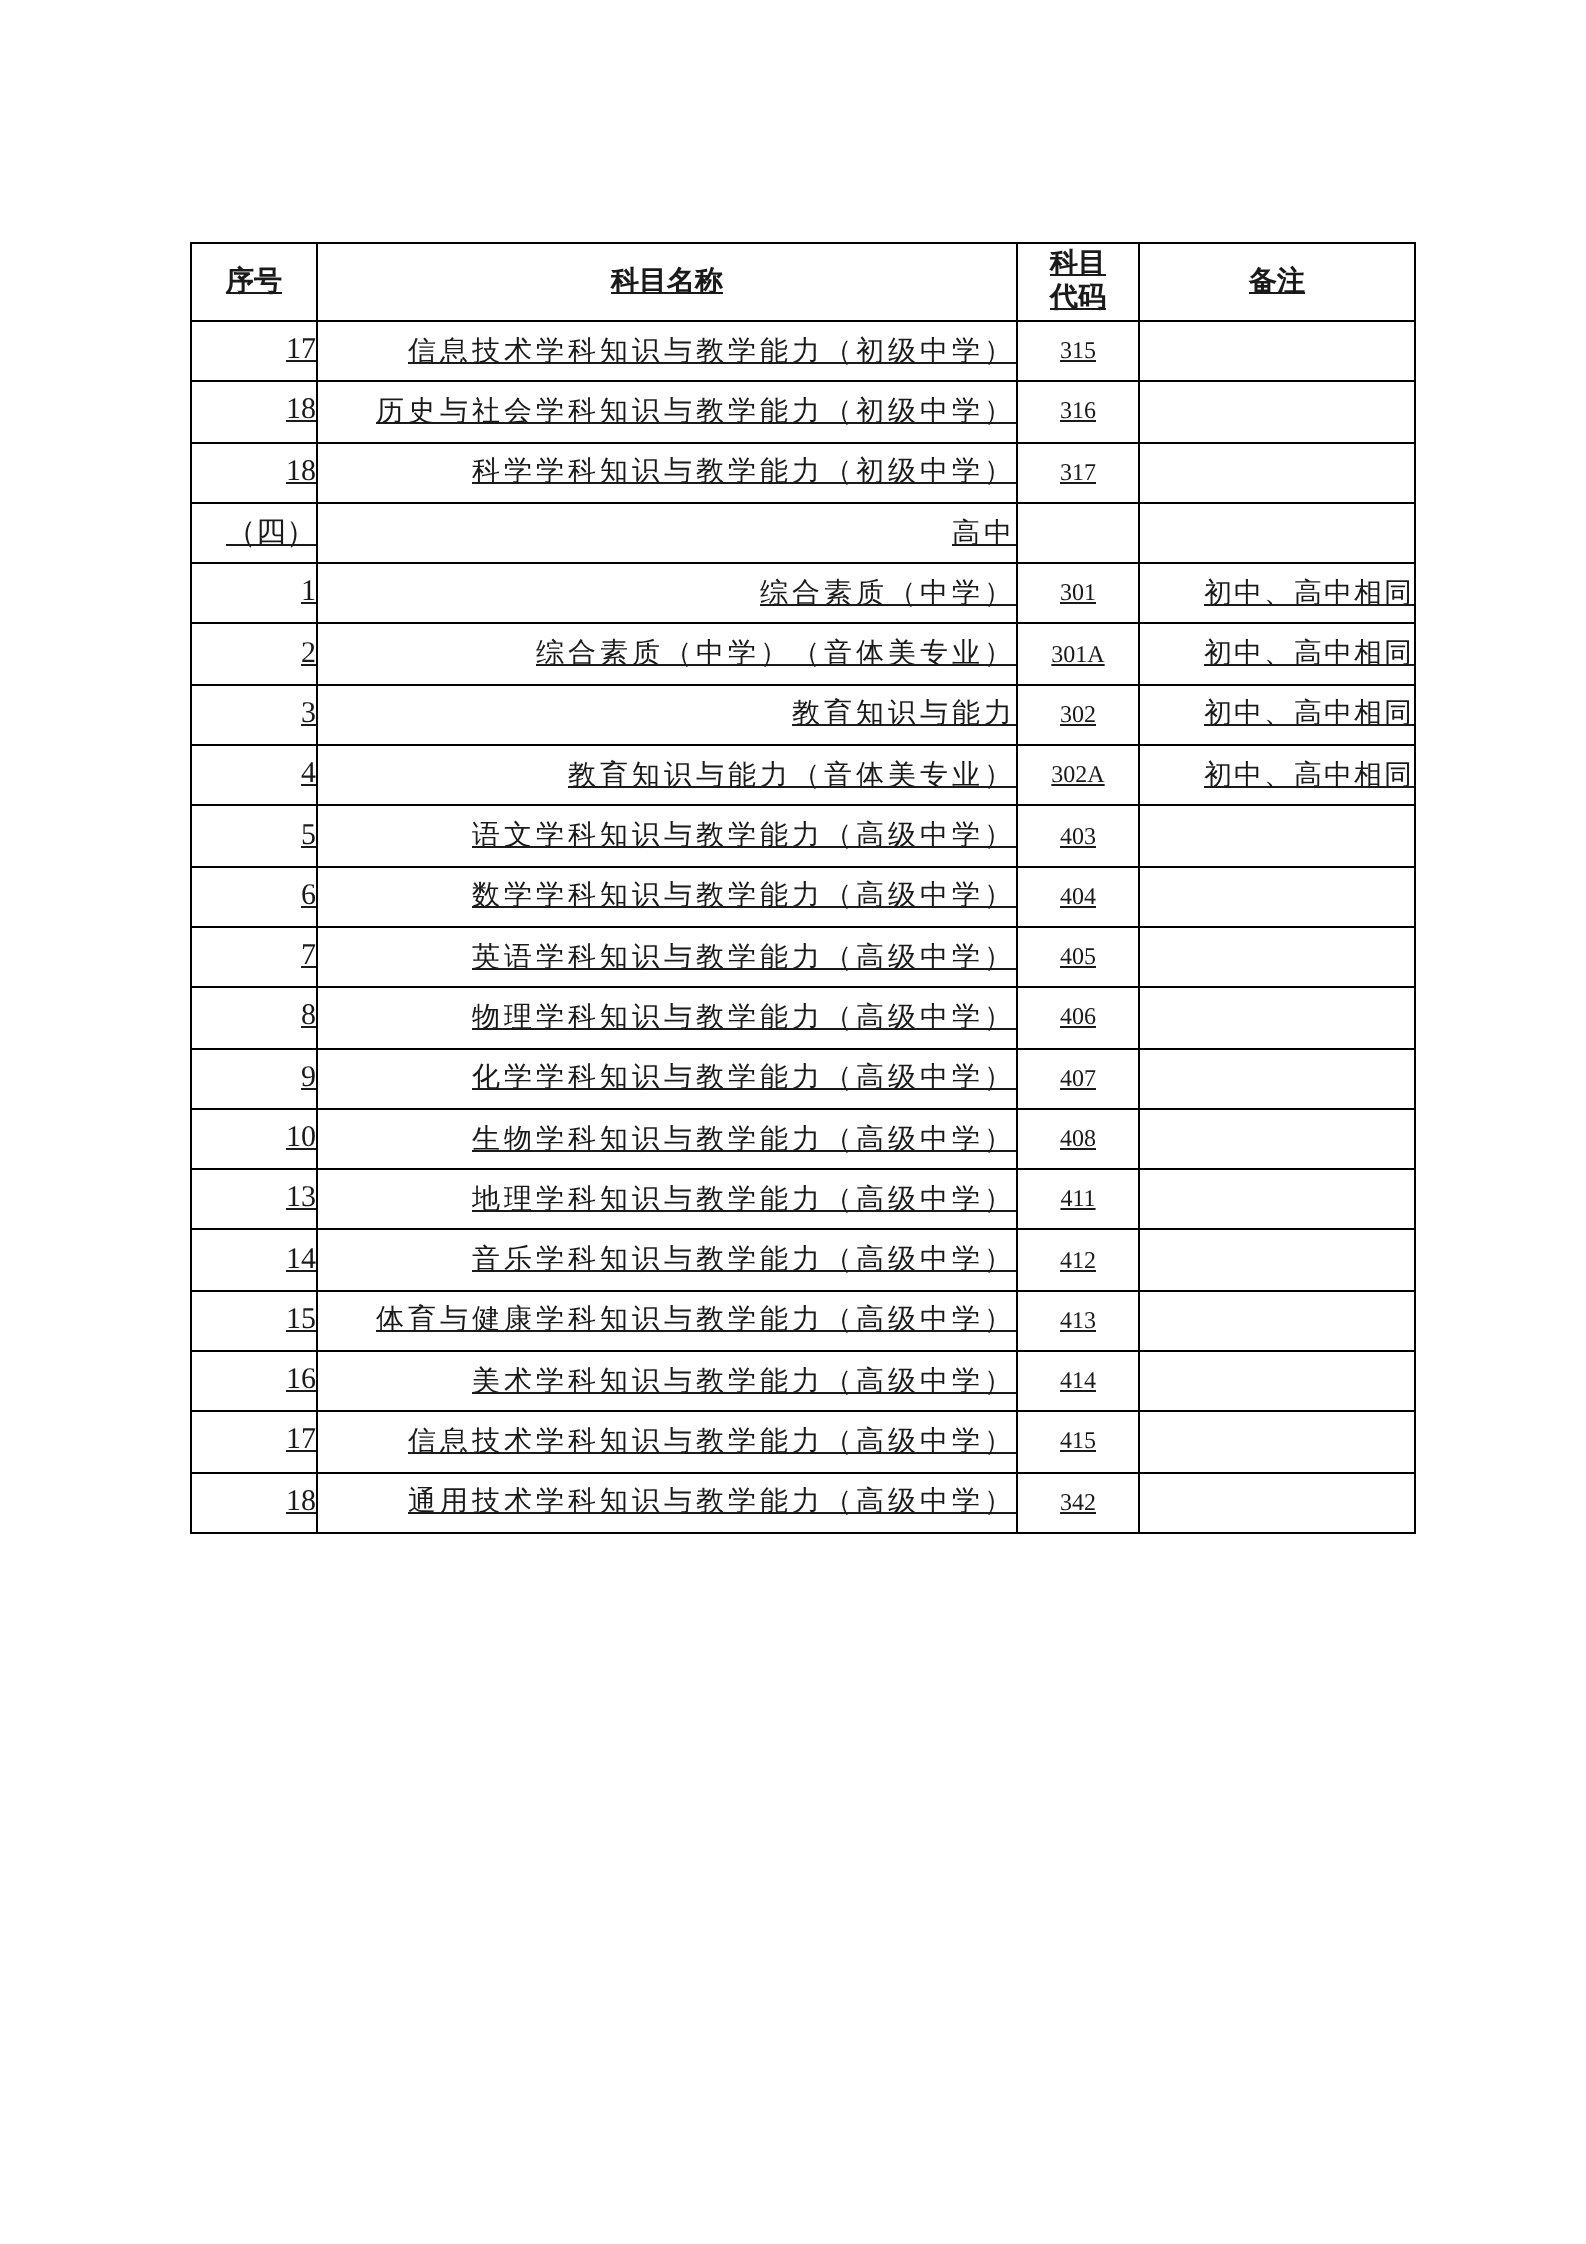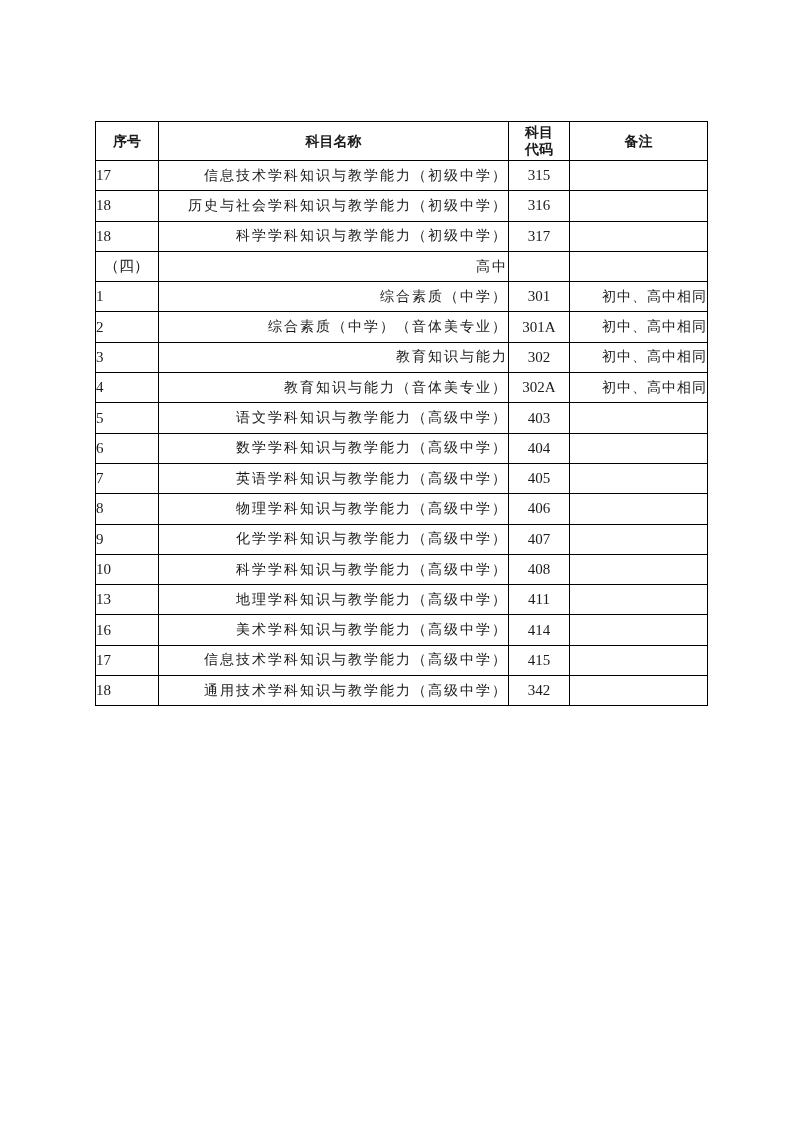--- a/index.html
+++ b/index.html
@@ -2,33 +2,34 @@
 <html><head>
 <meta charset="utf-8">
 <style>
   html, body { margin: 0; padding: 0; background: #ffffff; }
   body { width: 793px; height: 1122px; position: relative; overflow: hidden;
          font-family: "DejaVu Serif", "Liberation Serif", serif; color: #1a1a1a; }
   table.subjects {
     position: absolute; left: 95px; top: 121px;
     width: 612px; border-collapse: collapse; table-layout: fixed;
     font-size: 14px;
+    text-decoration: underline;
   }
   table.subjects td, table.subjects th {
     border: 1px solid #000; padding: 0; vertical-align: middle;
   }
   table.subjects th {
     font-weight: bold; height: 38px; text-align: center; font-size: 14px; line-height: 17px;
   }
   table.subjects td { height: 29.3px; }
   col.c1 { width: 63px; } col.c2 { width: 350px; } col.c3 { width: 61px; } col.c4 { width: 138px; }
-  td.seq { text-align: left; padding-left: 13px; font-family: "Liberation Serif", serif; font-size: 15px; }
+  td.seq { text-align: right; padding-left: 13px; font-family: "Liberation Serif", serif; font-size: 15px; }
   td.seq.section { padding-left: 8px; }
   td.name { text-align: right; letter-spacing: 2px; }
-  td.code { text-align: center; font-family: "Liberation Serif", serif; font-size: 15px; }
+  td.code { text-align: center; font-family: "Liberation Serif", serif; font-size: 12px; }
   td.note { text-align: right; letter-spacing: 1px; }
 </style>
 </head>
 <body>
 
 <table class="subjects">
   <colgroup>
       <col class="c1">
       <col class="c2">
       <col class="c3">
@@ -116,28 +117,40 @@
         <td class="note"></td>
       </tr>
       <tr>
         <td class="seq">9</td>
         <td class="name">化学学科知识与教学能力（高级中学）</td>
         <td class="code">407</td>
         <td class="note"></td>
       </tr>
       <tr>
         <td class="seq">10</td>
-        <td class="name">科学学科知识与教学能力（高级中学）</td>
+        <td class="name">生物学科知识与教学能力（高级中学）</td>
         <td class="code">408</td>
         <td class="note"></td>
       </tr>
       <tr>
         <td class="seq">13</td>
         <td class="name">地理学科知识与教学能力（高级中学）</td>
         <td class="code">411</td>
+        <td class="note"></td>
+      </tr>
+      <tr>
+        <td class="seq">14</td>
+        <td class="name">音乐学科知识与教学能力（高级中学）</td>
+        <td class="code">412</td>
+        <td class="note"></td>
+      </tr>
+      <tr>
+        <td class="seq">15</td>
+        <td class="name">体育与健康学科知识与教学能力（高级中学）</td>
+        <td class="code">413</td>
         <td class="note"></td>
       </tr>
       <tr>
         <td class="seq">16</td>
         <td class="name">美术学科知识与教学能力（高级中学）</td>
         <td class="code">414</td>
         <td class="note"></td>
       </tr>
       <tr>
         <td class="seq">17</td>

